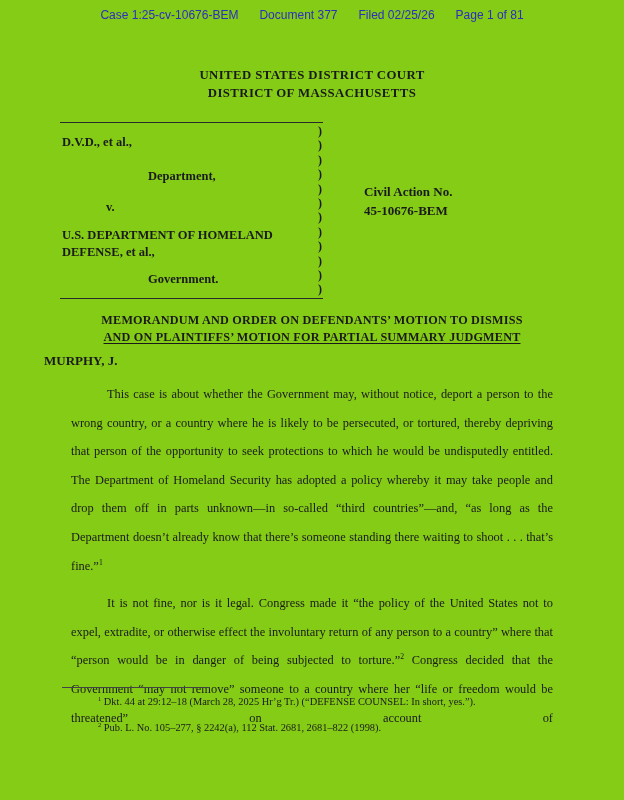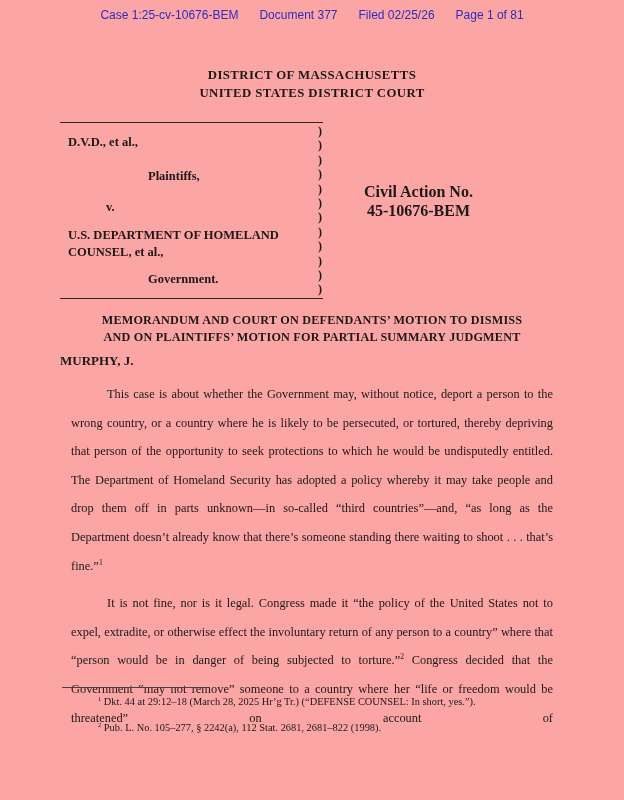--- a/index.html
+++ b/index.html
@@ -1,58 +1,58 @@
 <!DOCTYPE html>
 <html><head>
 <meta charset="utf-8">
 <style>
   html,body{margin:0;padding:0;background:#ffffff;}
   .page{
-    position:relative;width:624px;height:800px;background:#fca5a5;overflow:hidden;
+    position:relative;width:624px;height:800px;background:#84cc16;overflow:hidden;
     font-family:"Liberation Serif", serif;color:#1a1a1a;
   }
   
   .stamp{
     position:absolute;top:8px;left:0;width:624px;
     display:flex;justify-content:center;gap:21px;
     font-family:"Liberation Sans", sans-serif;font-size:12px;
   }
   
   .court{
     position:absolute;top:66px;left:0;width:624px;text-align:center;
     font-weight:bold;font-size:12.8px;line-height:18px;letter-spacing:.4px;
   }
   
   .caption{
     position:absolute;left:60px;top:122px;width:263px;height:175px;
     border-top:1.5px solid #2a2a2a;border-bottom:1.5px solid #2a2a2a;
     font-weight:bold;font-size:12.5px;
   }
-  .cap-row{position:absolute;left:8px;white-space:nowrap;}
+  .cap-row{position:absolute;left:2px;white-space:nowrap;}
   .cap-plaintiff{top:12px;}
   .cap-plaintiff-role{top:46px;left:88px;}
   .cap-v{top:77px;left:46px;}
   .cap-defendant{top:104px;line-height:17px;width:245px;white-space:normal;}
   .cap-defendant-role{top:149px;left:88px;}
   .paren-col{
     position:absolute;right:1px;top:1px;display:flex;flex-direction:column;
     font-weight:bold;font-size:12px;
   }
   .paren-col span{display:block;line-height:14.4px;height:14.4px;}
   
   .civil{
-    position:absolute;left:364px;top:183px;font-weight:bold;font-size:16px;line-height:18.5px;text-align:center;
+    position:absolute;left:364px;top:183px;font-weight:bold;font-size:13px;line-height:18.5px;
   }
   
   .doc-title{
     position:absolute;top:312px;left:0;width:624px;text-align:center;
     font-weight:bold;font-size:12.2px;line-height:16.5px;letter-spacing:.2px;
   }
-  .underlined{text-underline-offset:2px;}
-  .judge{position:absolute;left:60px;top:353px;font-weight:bold;font-size:13px;}
+  .underlined{text-decoration:underline;text-underline-offset:2px;}
+  .judge{position:absolute;left:44px;top:353px;font-weight:bold;font-size:13px;}
   
   .body-text{
     position:absolute;left:62px;top:371px;width:500px;
     font-size:12.4px;line-height:28.6px;text-align:justify;
   }
   .body-text p{margin:9px;text-indent:36px;}
   .body-text p.continues{text-align-last:justify;}
   sup{font-size:.62em;line-height:0;}
   
   .fn-sep{position:absolute;left:62px;top:687px;width:148px;border-top:1px solid #444;}
@@ -68,29 +68,29 @@
 <div class="page">
 
   <div class="stamp" style="color: rgb(45, 45, 192);">
     <span>Case 1:25-cv-10676-BEM</span>
     <span>Document 377</span>
     <span>Filed 02/25/26</span>
     <span>Page 1 of 81</span>
   </div>
 
   <div class="court">
+    <div>UNITED STATES DISTRICT COURT</div>
     <div>DISTRICT OF MASSACHUSETTS</div>
-    <div>UNITED STATES DISTRICT COURT</div>
   </div>
 
   <div class="caption">
     <div class="cap-row cap-plaintiff">D.V.D., et al.,</div>
-    <div class="cap-row cap-plaintiff-role">Plaintiffs,</div>
+    <div class="cap-row cap-plaintiff-role">Department,</div>
     <div class="cap-row cap-v">v.</div>
-    <div class="cap-row cap-defendant">U.S. DEPARTMENT OF HOMELAND COUNSEL, et al.,</div>
+    <div class="cap-row cap-defendant">U.S. DEPARTMENT OF HOMELAND DEFENSE, et al.,</div>
     <div class="cap-row cap-defendant-role">Government.</div>
     <div class="paren-col" id="paren-col">
         <span>)</span>
         <span>)</span>
         <span>)</span>
         <span>)</span>
         <span>)</span>
         <span>)</span>
         <span>)</span>
         <span>)</span>
@@ -100,21 +100,21 @@
         <span>)</span>
       </div>
   </div>
 
   <div class="civil">
     <div>Civil Action No.</div>
     <div>45-10676-BEM</div>
   </div>
 
   <div class="doc-title">
-    <div>MEMORANDUM AND COURT ON DEFENDANTS’ MOTION TO DISMISS</div>
+    <div>MEMORANDUM AND ORDER ON DEFENDANTS’ MOTION TO DISMISS</div>
     <div class="underlined">AND ON PLAINTIFFS’ MOTION FOR PARTIAL SUMMARY JUDGMENT</div>
   </div>
 
   <div class="judge">MURPHY, J.</div>
 
   <div class="body-text" id="body-paragraphs">
       <p>This case is about whether the Government may, without notice, deport a person to the wrong country, or a country where he is likely to be persecuted, or tortured, thereby depriving that person of the opportunity to seek protections to which he would be undisputedly entitled.  The Department of Homeland Security has adopted a policy whereby it may take people and drop them off in parts unknown—in so-called “third countries”—and, “as long as the Department doesn’t already know that there’s someone standing there waiting to shoot . . . that’s fine.”<sup>1</sup></p>
       <p class="continues">It is not fine, nor is it legal.  Congress made it “the policy of the United States not to expel, extradite, or otherwise effect the involuntary return of any person to a country” where that “person would be in danger of being subjected to torture.”<sup>2</sup>  Congress decided that the Government “may not remove” someone to a country where her “life or freedom would be threatened” on account of</p>
     </div>
 

